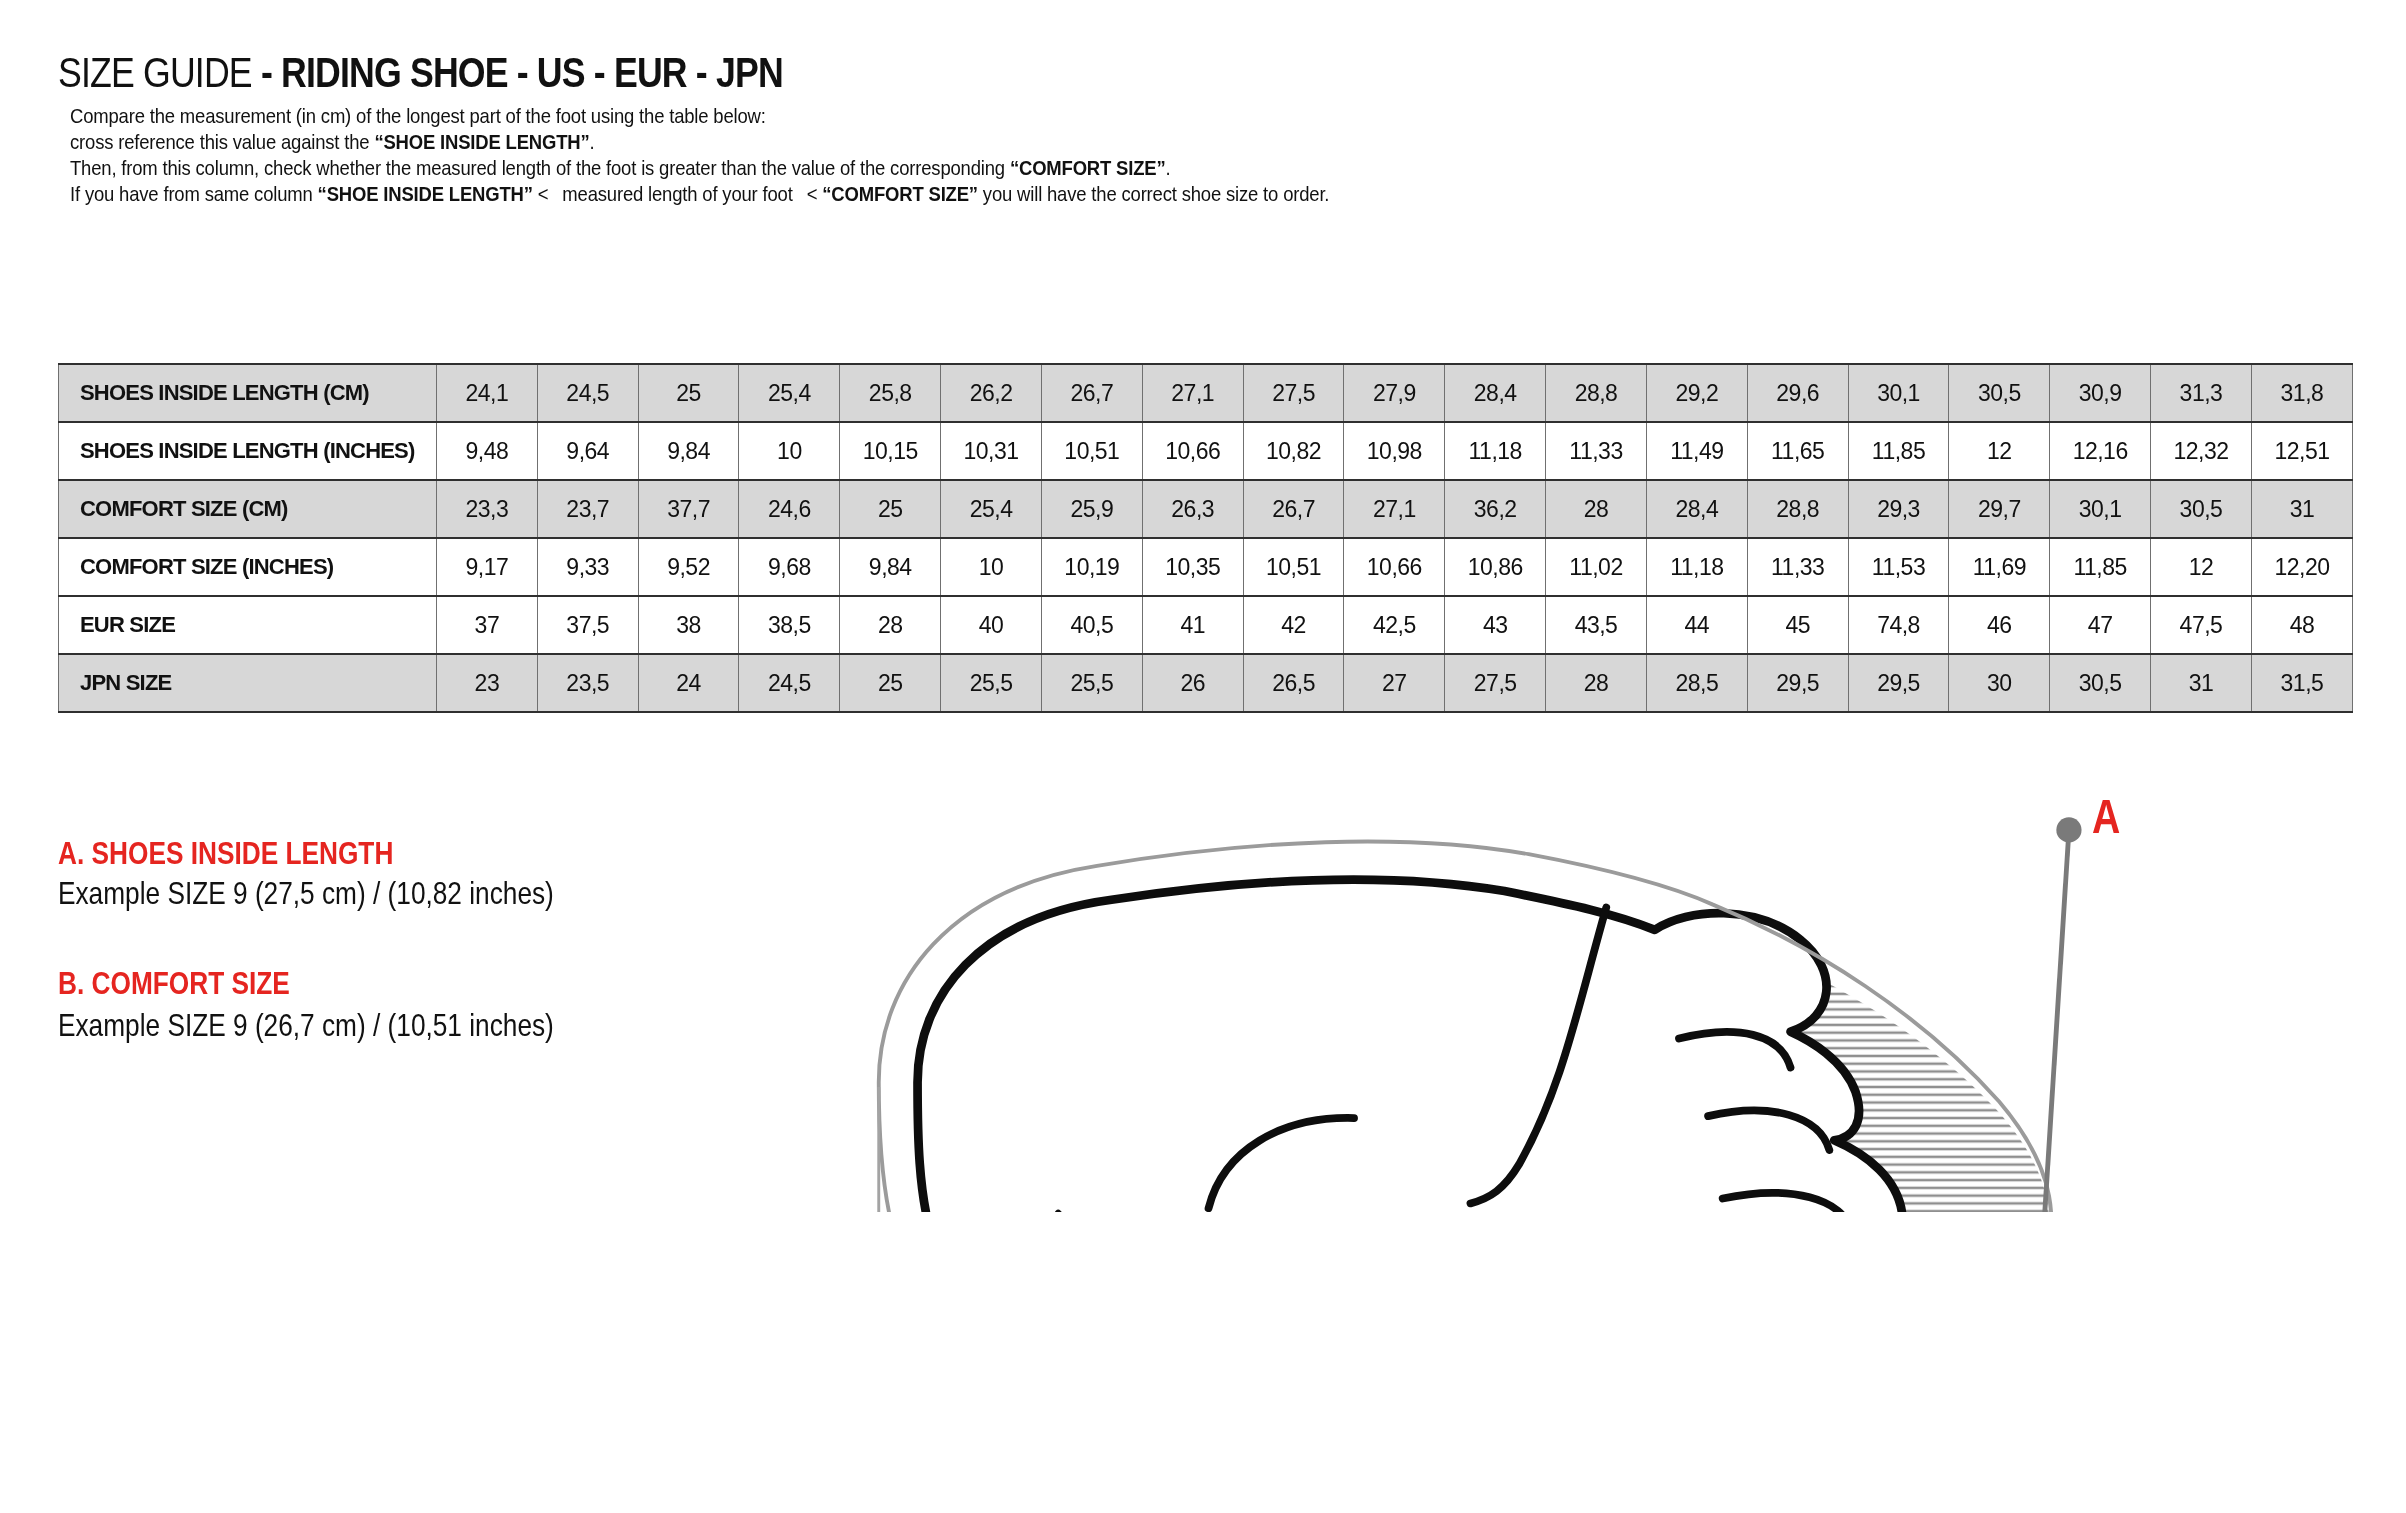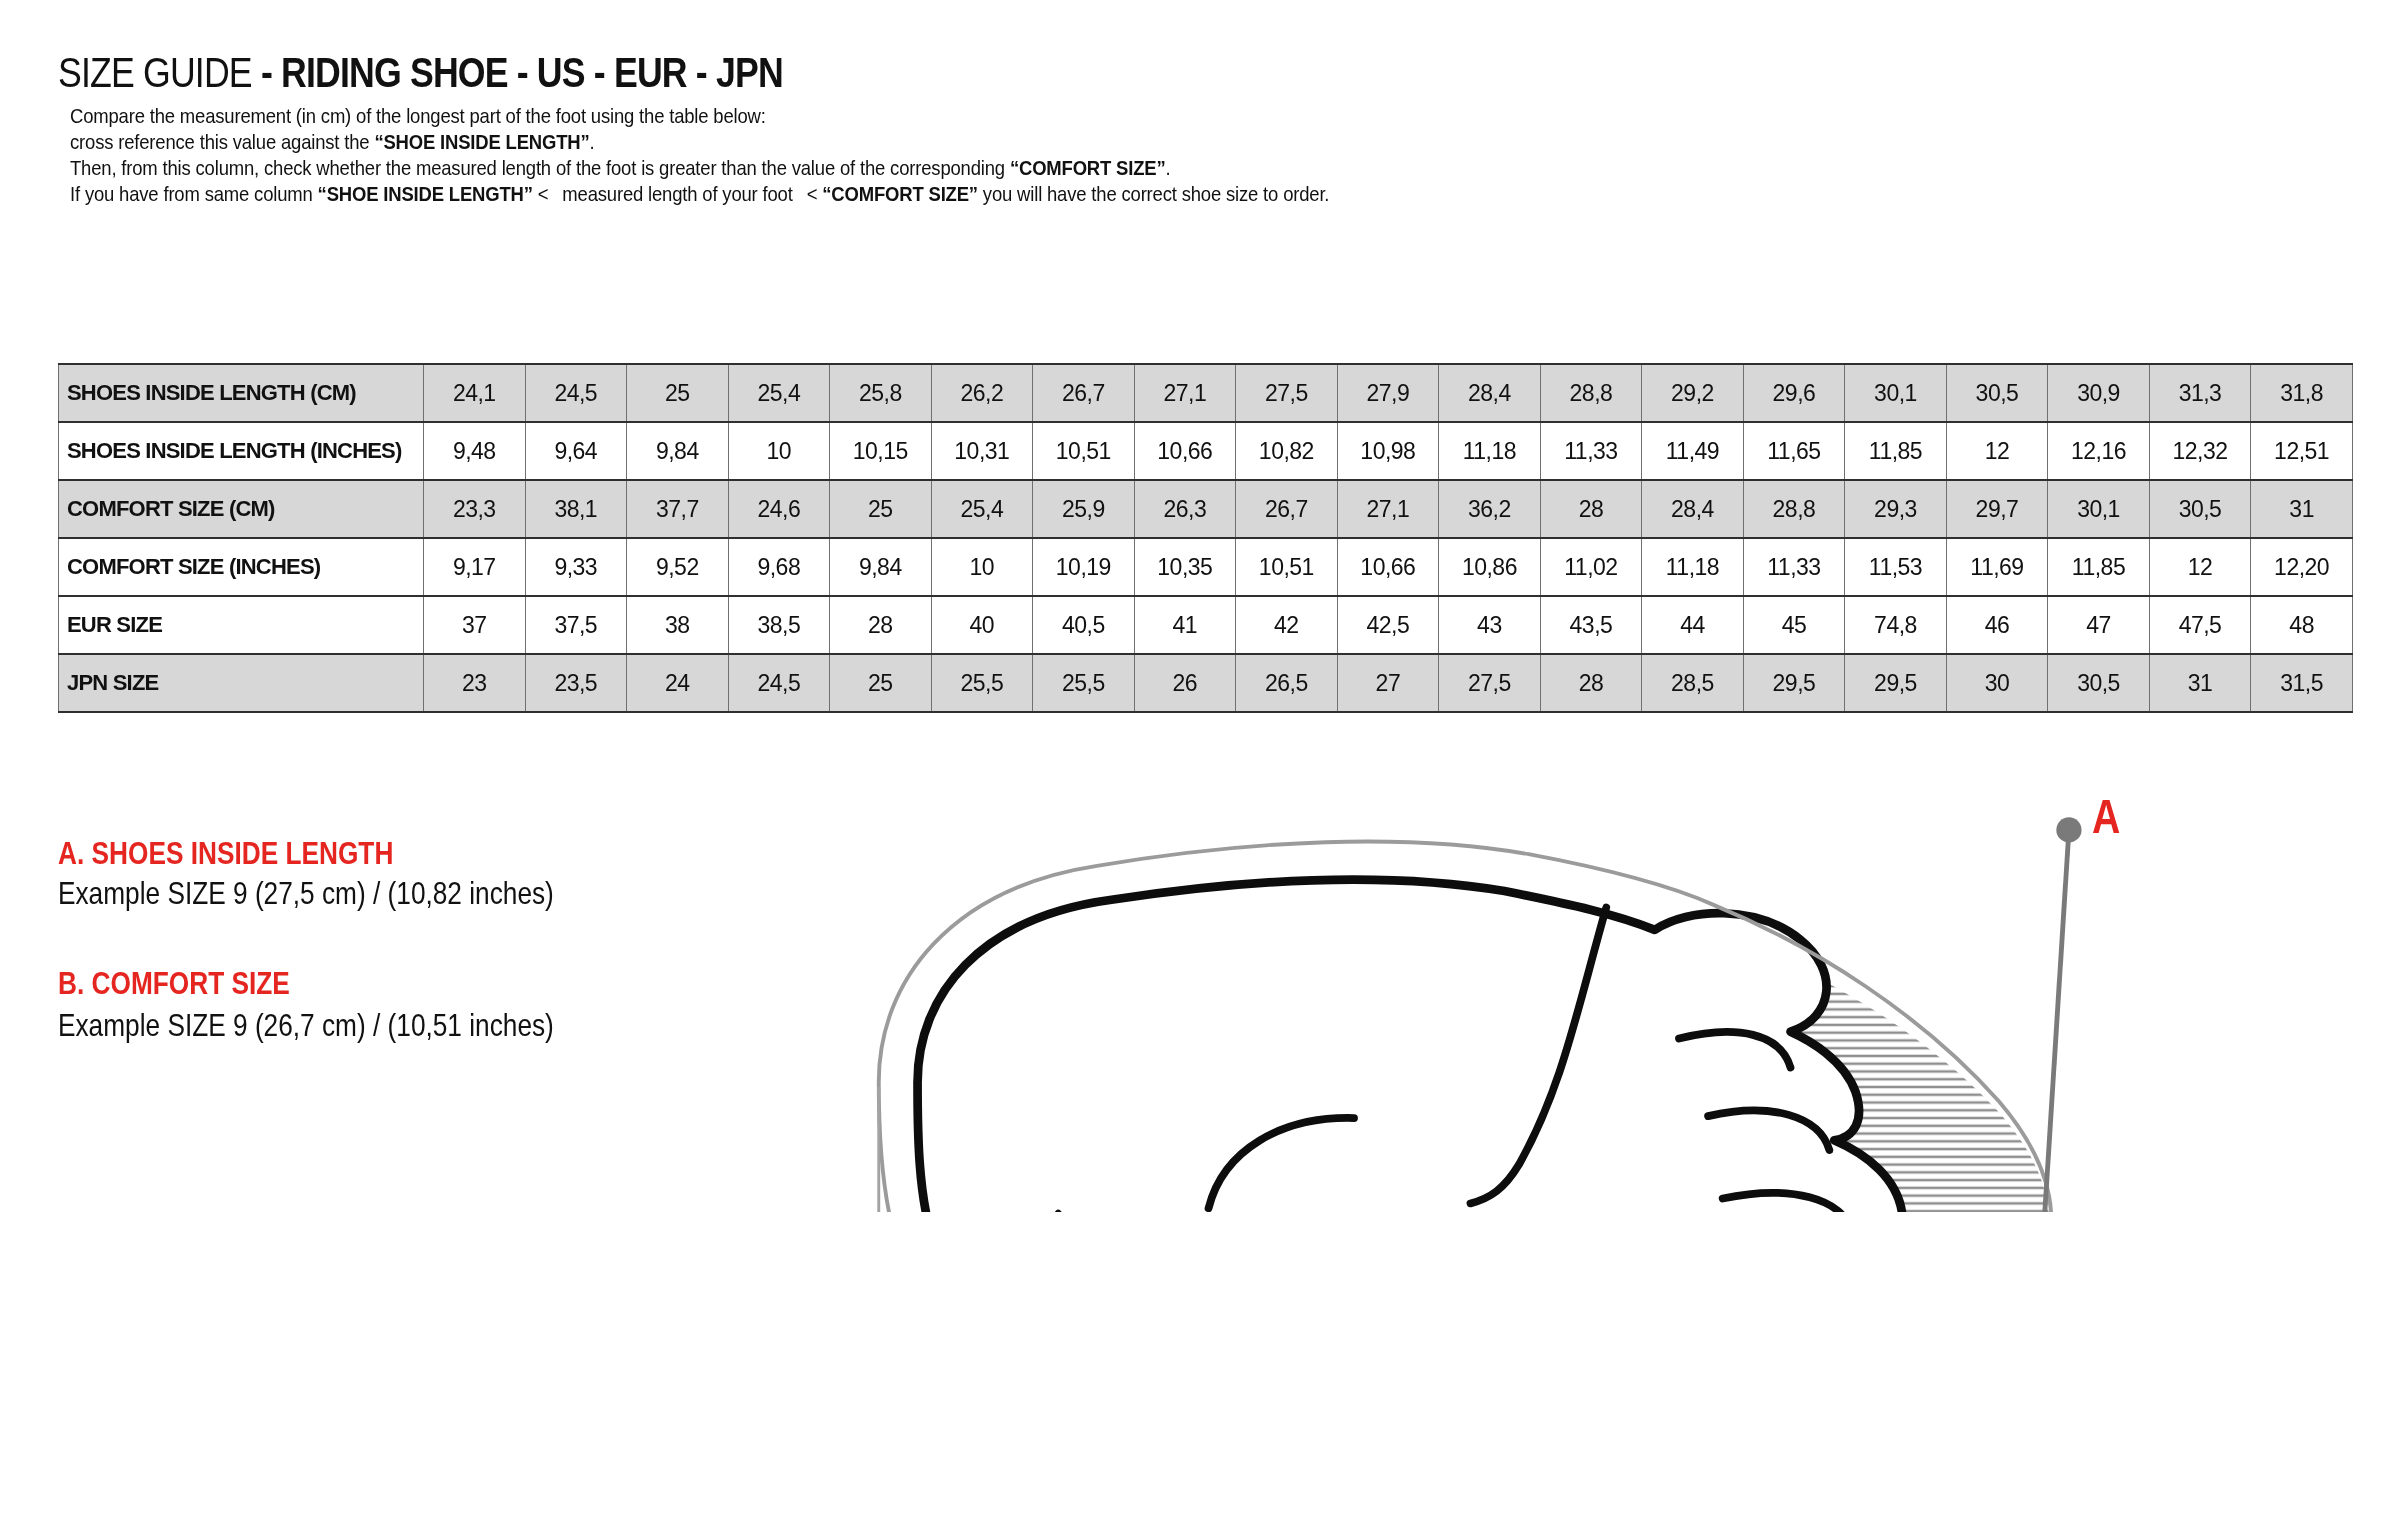--- a/index.html
+++ b/index.html
@@ -16,21 +16,21 @@
   #instructions{position:absolute;left:70px;top:103px;font-size:21px;line-height:26px;
                 letter-spacing:-0.2px;white-space:nowrap;transform:scaleX(.88);transform-origin:left top;}
   #instructions b{font-weight:700;}
 
   
   #size-table{position:absolute;left:58px;top:363px;width:2295px;border-collapse:collapse;
               table-layout:fixed;font-size:23px;letter-spacing:-0.5px;}
   #size-table th,#size-table td{border-left:1.9px solid #707070;border-right:1.9px solid #707070;
               border-top:2.9px solid #2f2f2f;border-bottom:2.9px solid #2f2f2f;
               height:54px;background:#fff;}
-  #size-table th{width:355px;text-align:left;padding-left:8px;font-weight:700;font-size:22px;
+  #size-table th{width:355px;text-align:left;padding-left:21px;font-weight:700;font-size:22px;
               letter-spacing:-0.8px;}
   #size-table td{text-align:center;font-weight:400;}
   #size-table tr.gray th,#size-table tr.gray td{background:#d7d7d7;}
 
   
   .legend{position:absolute;left:58px;white-space:nowrap;transform:scaleX(.82);transform-origin:left top;}
   .legend.red{color:#e52520;font-weight:700;font-size:32px;}
   .legend.blk{color:#111;font-weight:400;font-size:32px;}
   #legend-a-title{top:835px;}
   #legend-a-example{top:875px;}
@@ -102,21 +102,21 @@
           <td>11,65</td>
           <td>11,85</td>
           <td>12</td>
           <td>12,16</td>
           <td>12,32</td>
           <td>12,51</td>
         </tr>
         <tr class="gray">
           <th>COMFORT SIZE (CM)</th>
           <td>23,3</td>
-          <td>38,1</td>
+          <td>23,7</td>
           <td>37,7</td>
           <td>24,6</td>
           <td>25</td>
           <td>25,4</td>
           <td>25,9</td>
           <td>26,3</td>
           <td>26,7</td>
           <td>27,1</td>
           <td>36,2</td>
           <td>28</td>

